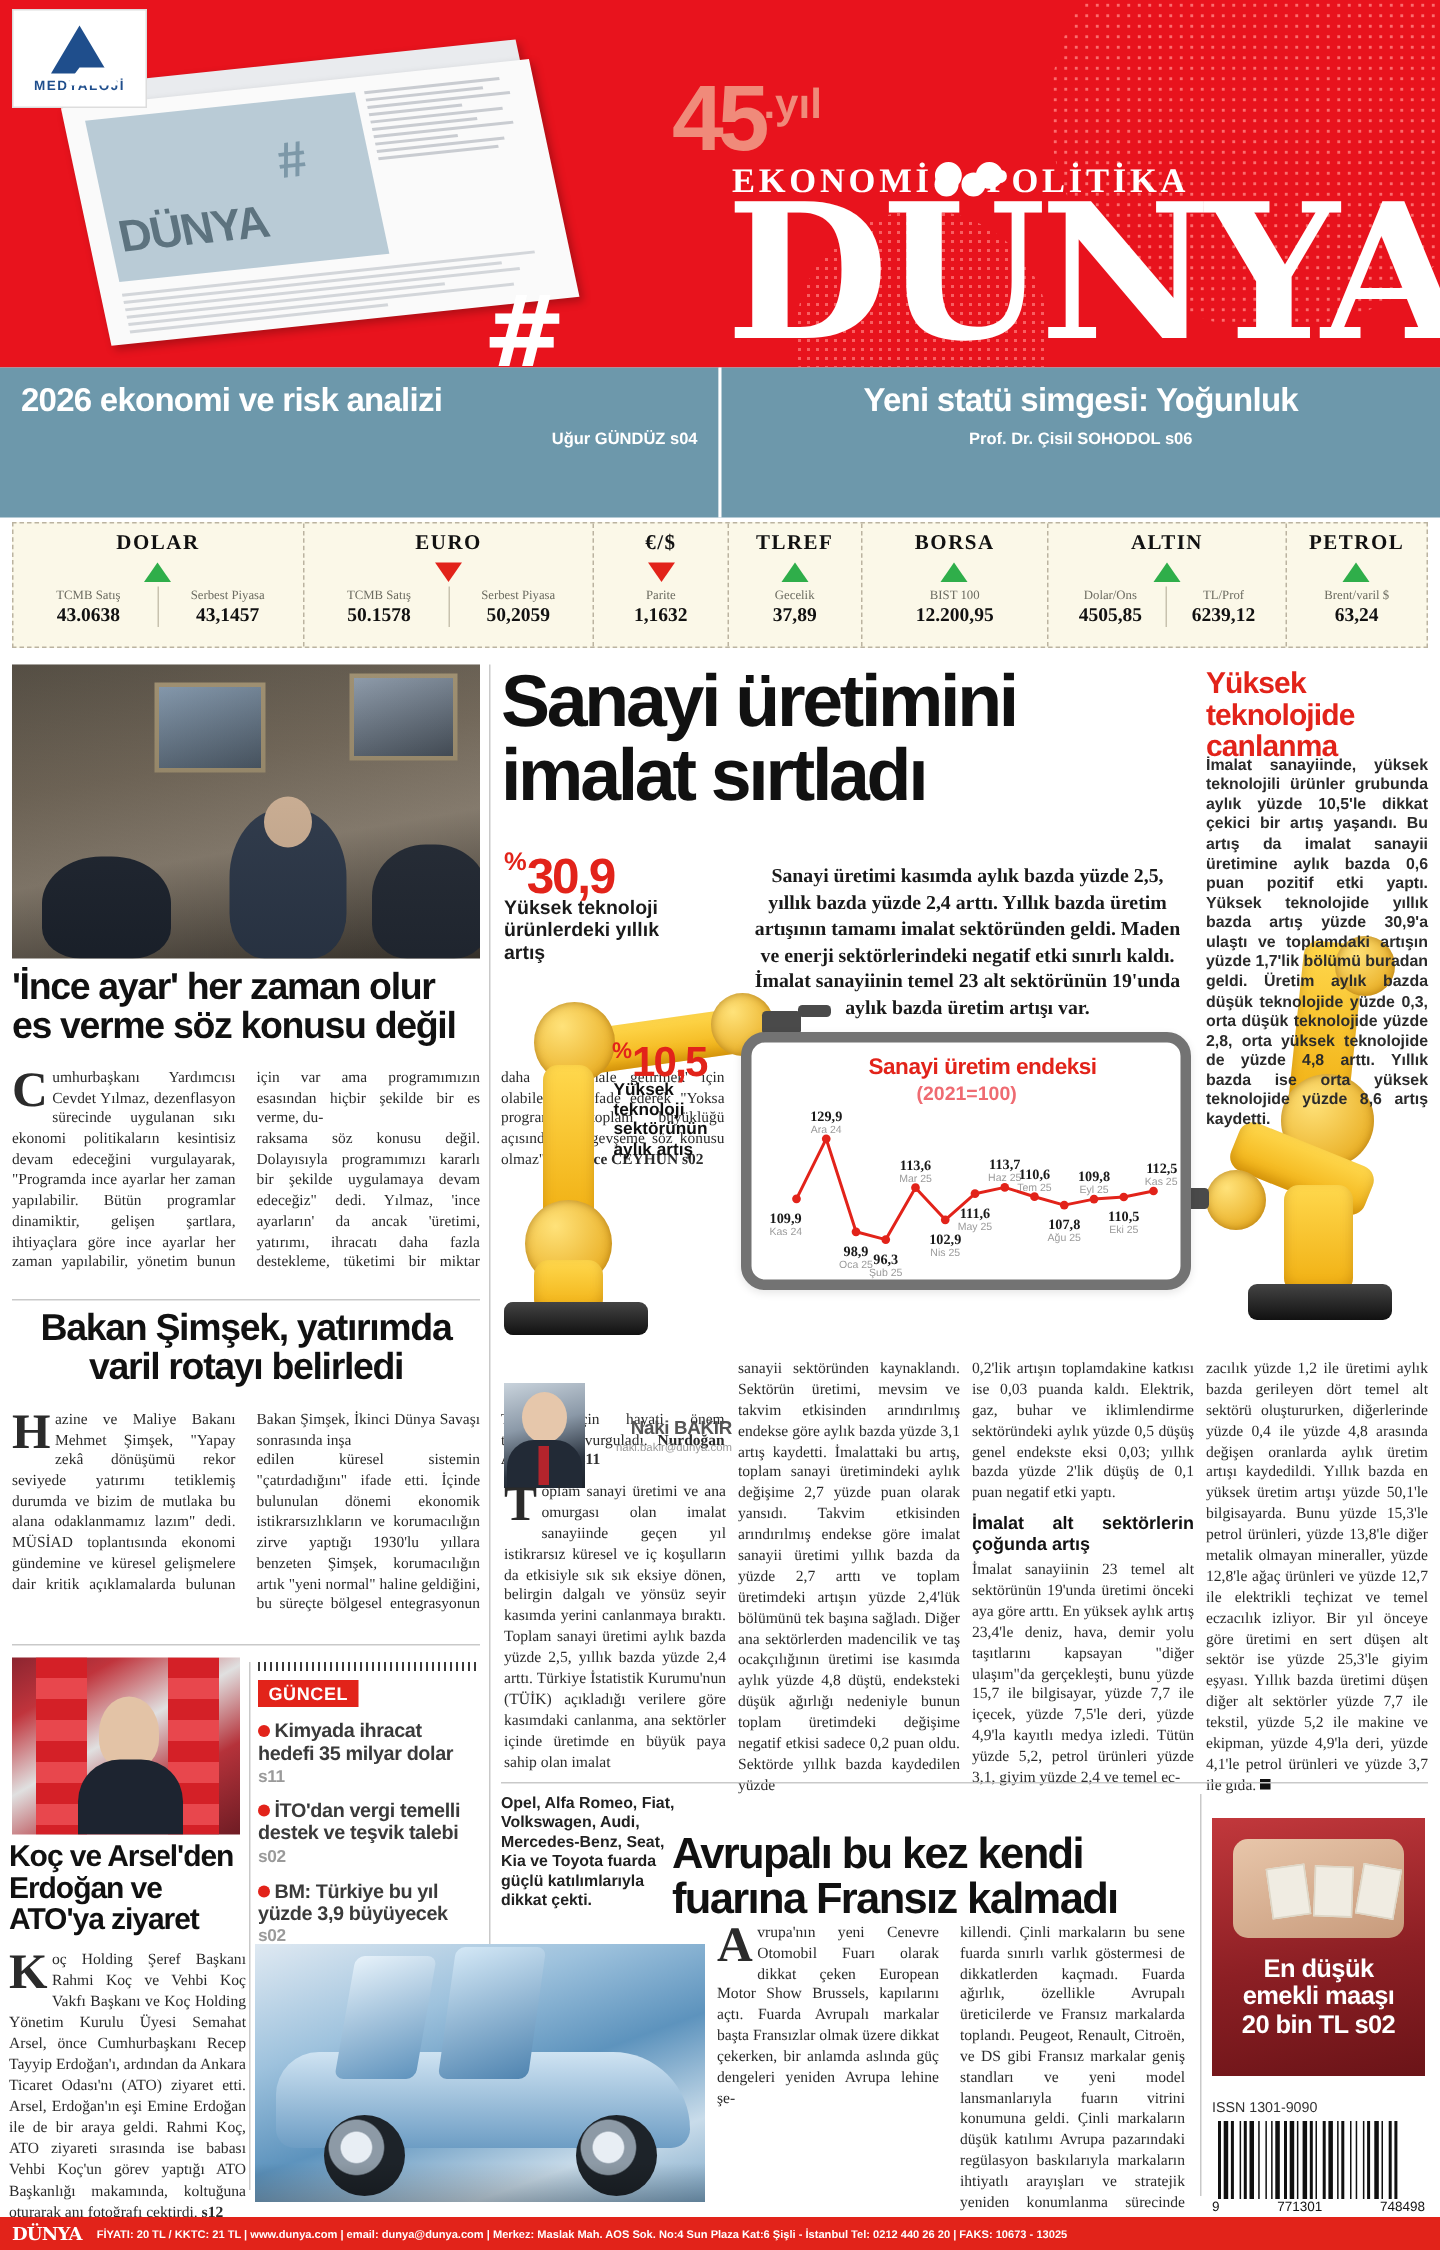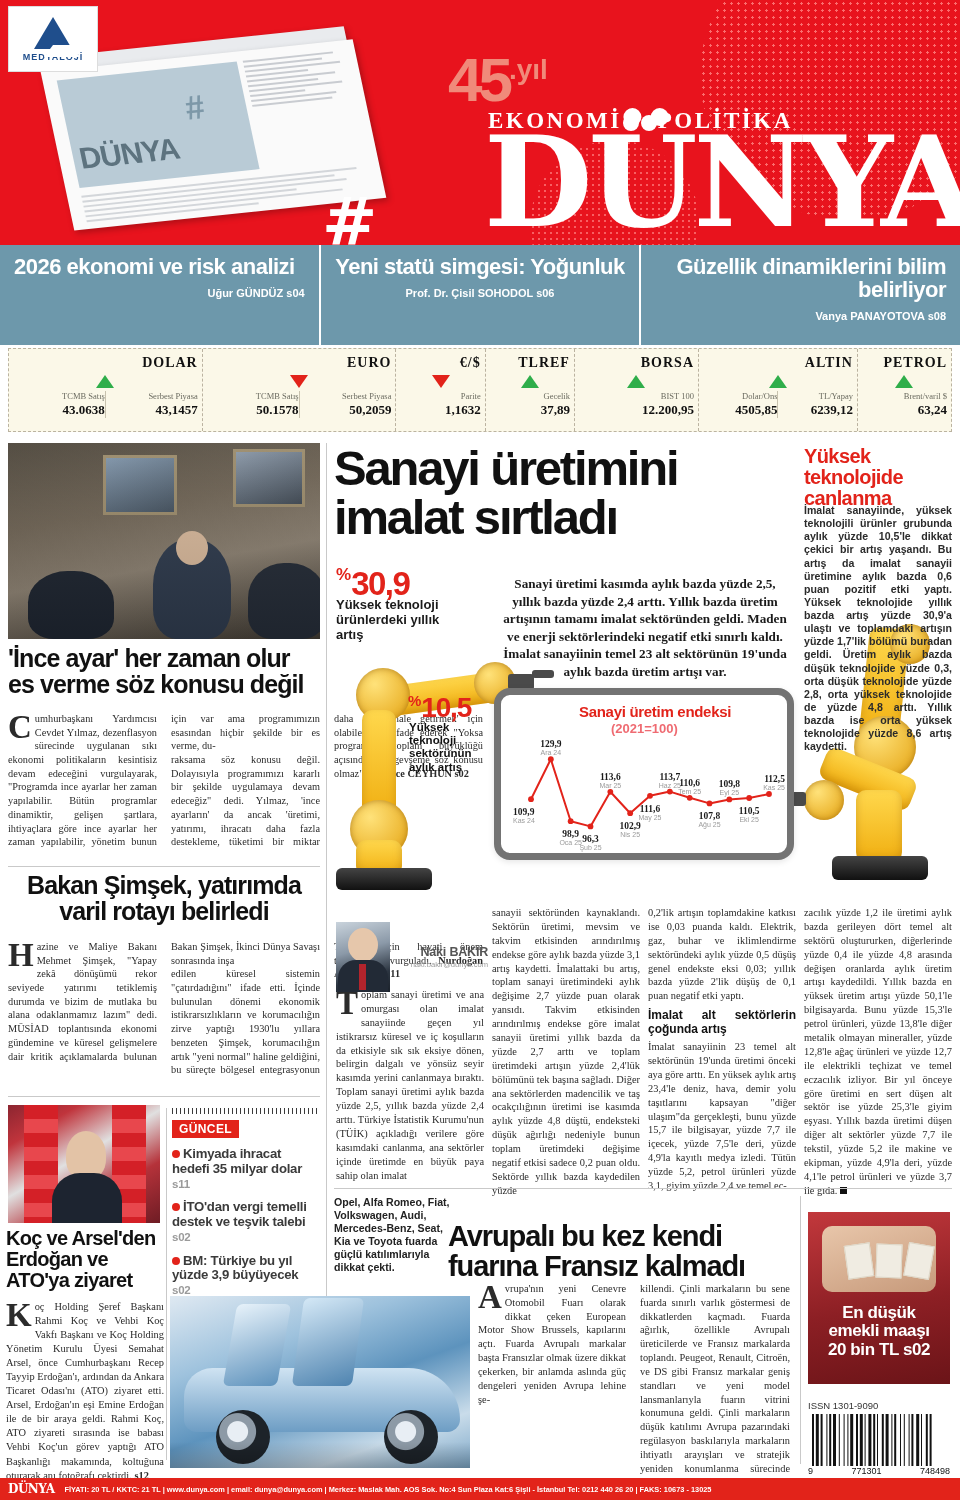--- a/index.html
+++ b/index.html
@@ -87,21 +87,21 @@
   .teaser:nth-child(2) .t-title, .teaser:nth-child(3) .t-title { text-align:center; }
   .teaser:nth-child(2) .t-by, .teaser:nth-child(3) .t-by { text-align:center; }
   .teaser:nth-child(3) .t-title { text-align:right; }
   .teaser:nth-child(3) .t-by { text-align:right; }
 
   
   .ticker {
     position:absolute; left:8px; top:348px; width:944px; height:84px;
     background:#fbf8e8; border:1px dashed #bbb3a0; display:flex;
   }
-  .tick-cell { position:relative; padding:6px 4px 4px; text-align:right; border-right:1px dashed #bbb3a0; }
+  .tick-cell { position:relative; padding:6px 4px 4px; text-align:center; border-right:1px dashed #bbb3a0; }
   .tick-cell:last-child { border-right:none; }
   .tick-name { font-family:"Liberation Serif", serif; font-weight:bold; font-size:14px; letter-spacing:1px; }
   .arrow-up { width:0;height:0;border-left:9px solid transparent;border-right:9px solid transparent;border-bottom:13px solid #2fae4a; margin:4px auto 3px; }
   .arrow-dn { width:0;height:0;border-left:9px solid transparent;border-right:9px solid transparent;border-top:13px solid #e2231a; margin:4px auto 3px; }
   .tick-subs { display:flex; justify-content:center; }
   .tick-sub { flex:1; }
   .tick-sub + .tick-sub { border-left:1px solid #c8c2ae; }
   .tick-lbl { font-family:"Liberation Serif", serif; font-size:8.5px; color:#6b6b60; }
   .tick-val { font-family:"Liberation Serif", serif; font-weight:bold; font-size:13px; margin-top:1px; }
 
@@ -341,24 +341,20 @@
 
 <div class="teasers">
   <div class="teaser">
     <div class="t-title">2026 ekonomi ve risk analizi</div>
     <div class="t-by">Uğur GÜNDÜZ s04</div>
   </div>
   <div class="teaser">
     <div class="t-title">Yeni statü simgesi: Yoğunluk</div>
     <div class="t-by">Prof. Dr. Çisil SOHODOL s06</div>
   </div>
-  <div class="teaser">
-    <div class="t-title">Güzellik dinamiklerini bilim belirliyor</div>
-    <div class="t-by">Vanya PANAYOTOVA s08</div>
-  </div>
 </div>
 
 <div class="ticker" id="ticker">
     <div class="tick-cell" style="width: 200px;">
       <div class="tick-name">DOLAR</div>
       <div class="arrow-up"></div>
       <div class="tick-subs">
         <div class="tick-sub">
           <div class="tick-lbl">TCMB Satış</div>
           <div class="tick-val">43.0638</div>
@@ -415,21 +411,21 @@
     </div>
     <div class="tick-cell" style="width: 164px;">
       <div class="tick-name">ALTIN</div>
       <div class="arrow-up"></div>
       <div class="tick-subs">
         <div class="tick-sub">
           <div class="tick-lbl">Dolar/Ons</div>
           <div class="tick-val">4505,85</div>
         </div>
         <div class="tick-sub">
-          <div class="tick-lbl">TL/Yapay</div>
+          <div class="tick-lbl">TL/Prof</div>
           <div class="tick-val">6239,12</div>
         </div>
       </div>
     </div>
     <div class="tick-cell" style="width: 96px;">
       <div class="tick-name">PETROL</div>
       <div class="arrow-up"></div>
       <div class="tick-subs">
         <div class="tick-sub">
           <div class="tick-lbl">Brent/varil $</div>

